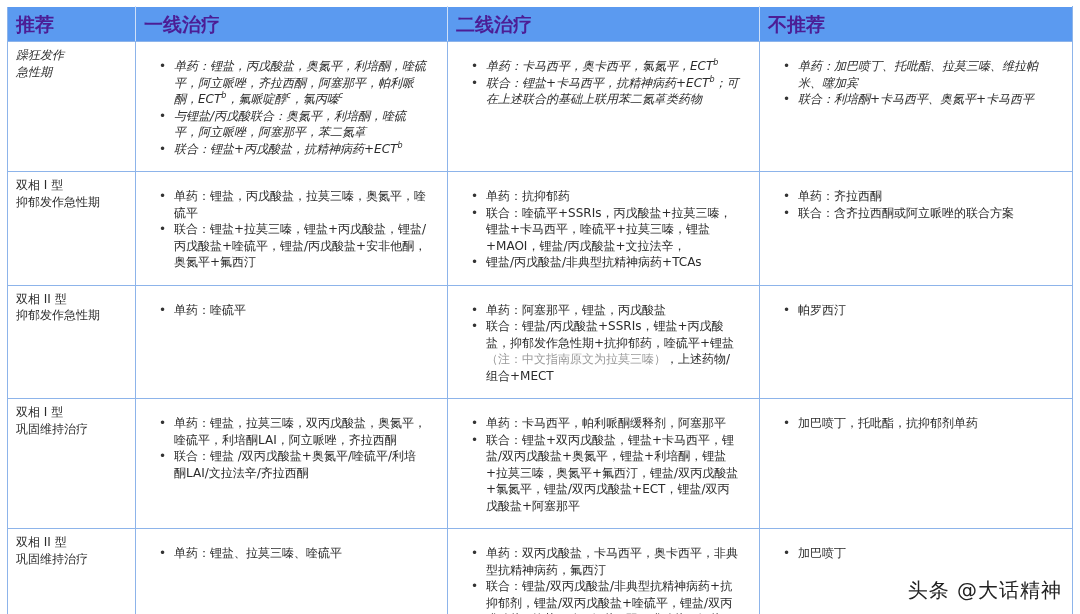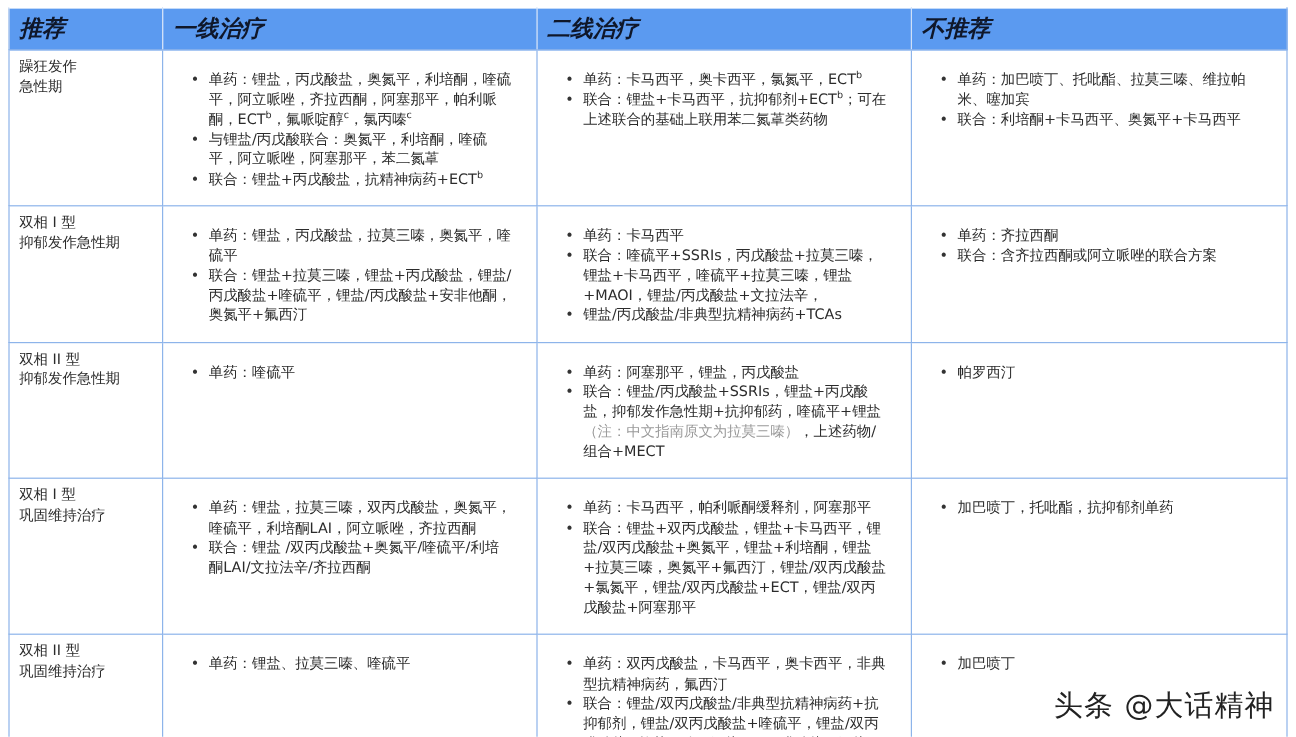--- a/index.html
+++ b/index.html
@@ -1,31 +1,31 @@
 <!DOCTYPE html>
 <html><head>
 <meta charset="utf-8">
 <style>
   html, body { margin:0; padding:0; background:#ffffff; }
   body { width:1080px; height:614px; position:relative; overflow:hidden;
          font-family:"DejaVu Sans","Liberation Sans",sans-serif; color:#2b2b2b; }
   .tbl { position:absolute; left:7px; top:6px; width:1065px; border-collapse:collapse; table-layout:fixed; }
   .tbl th, .tbl td { border:1.5px solid #8db4ea; vertical-align:top; }
-  .tbl th { background:#5b9af0; color:#0f172a; font-weight:bold; font-size:19px; text-align:left;
-            padding:4px 8px; height:26px; line-height:26px; border-color:#ffffff #cfe0f8 #8db4ea #cfe0f8;font-style:italic; }
+  .tbl th { background:#5b9af0; color:#4c1d95; font-weight:bold; font-size:19px; text-align:left;
+            padding:4px 8px; height:26px; line-height:26px; border-color:#ffffff #cfe0f8 #8db4ea #cfe0f8; }
   .tbl th:first-child { border-left-color:#8db4ea; }
   .tbl th:last-child { border-right-color:#8db4ea; }
   .tbl td { font-size:12px; line-height:16.5px; padding:4px 8px 2px 8px; }
   .row-label { white-space:pre-line; font-size:13px; line-height:18px; padding-top:5px !important; }
   ul { margin:12px; padding:0 0 0 18px; list-style:none; }
   li { position:relative; }
   li::before { content:"•"; position:absolute; left:-15px; top:0; color:#333; }
   .note { color:#9a9a9a; }
   sup { font-size:8px; line-height:0; }
-  .watermark { position:absolute; right:18px; bottom:10px; font-size:24px; color:#222;
+  .watermark { position:absolute; right:18px; bottom:10px; font-size:20px; color:#222;
                letter-spacing:1px; text-shadow:0 0 3px #fff, 0 0 3px #fff; }
 </style>
 </head>
 <body>
 
 <table class="tbl">
   <colgroup>
     <col style="width:128px">
       <col style="width:312px">
       <col style="width:312px">
@@ -33,55 +33,55 @@
   </colgroup>
   <thead>
     <tr>
       <th>推荐</th>
       <th>一线治疗</th>
       <th>二线治疗</th>
       <th>不推荐</th>
     </tr>
   </thead>
   <tbody id="tbody">
-      <tr style="height: 98px;">
+      <tr style="height: 98px; font-style: italic;">
         <td class="row-label">躁狂发作
 急性期</td>
         <td>
           <ul>
             <li><span>单药：锂盐，丙戊酸盐，奥氮平，利培酮，喹硫平，阿立哌唑，齐拉西酮，阿塞那平，帕利哌酮，ECT</span><sup>b</sup><span>，氟哌啶醇</span><sup>c</sup><span>，氯丙嗪</span><sup>c</sup></li>
             <li><span>与锂盐/丙戊酸联合：奥氮平，利培酮，喹硫平，阿立哌唑，阿塞那平，苯二氮䓬</span></li>
             <li><span>联合：锂盐+丙戊酸盐，抗精神病药+ECT</span><sup>b</sup></li>
           </ul>
         </td>
         <td>
           <ul>
             <li><span>单药：卡马西平，奥卡西平，氯氮平，ECT</span><sup>b</sup></li>
-            <li><span>联合：锂盐+卡马西平，抗抑郁剂+ECT</span><sup>b</sup><span>；可在上述联合的基础上联用苯二氮䓬类药物</span></li>
+            <li><span>联合：锂盐+卡马西平，抗精神病药+ECT</span><sup>b</sup><span>；可在上述联合的基础上联用苯二氮䓬类药物</span></li>
           </ul>
         </td>
         <td>
           <ul>
             <li><span>单药：加巴喷丁、托吡酯、拉莫三嗪、维拉帕米、噻加宾</span></li>
             <li><span>联合：利培酮+卡马西平、奥氮平+卡马西平</span></li>
           </ul>
         </td>
       </tr>
       <tr style="height: 107px;">
         <td class="row-label">双相 I 型
 抑郁发作急性期</td>
         <td>
           <ul>
             <li><span>单药：锂盐，丙戊酸盐，拉莫三嗪，奥氮平，喹硫平</span></li>
             <li><span>联合：锂盐+拉莫三嗪，锂盐+丙戊酸盐，锂盐/丙戊酸盐+喹硫平，锂盐/丙戊酸盐+安非他酮，奥氮平+氟西汀</span></li>
           </ul>
         </td>
         <td>
           <ul>
-            <li><span>单药：卡马西平</span></li>
+            <li><span>单药：抗抑郁药</span></li>
             <li><span>联合：喹硫平+SSRIs，丙戊酸盐+拉莫三嗪，锂盐+卡马西平，喹硫平+拉莫三嗪，锂盐+MAOI，锂盐/丙戊酸盐+文拉法辛，</span></li>
             <li><span>锂盐/丙戊酸盐/非典型抗精神病药+TCAs</span></li>
           </ul>
         </td>
         <td>
           <ul>
             <li><span>单药：齐拉西酮</span></li>
             <li><span>联合：含齐拉西酮或阿立哌唑的联合方案</span></li>
           </ul>
         </td>

